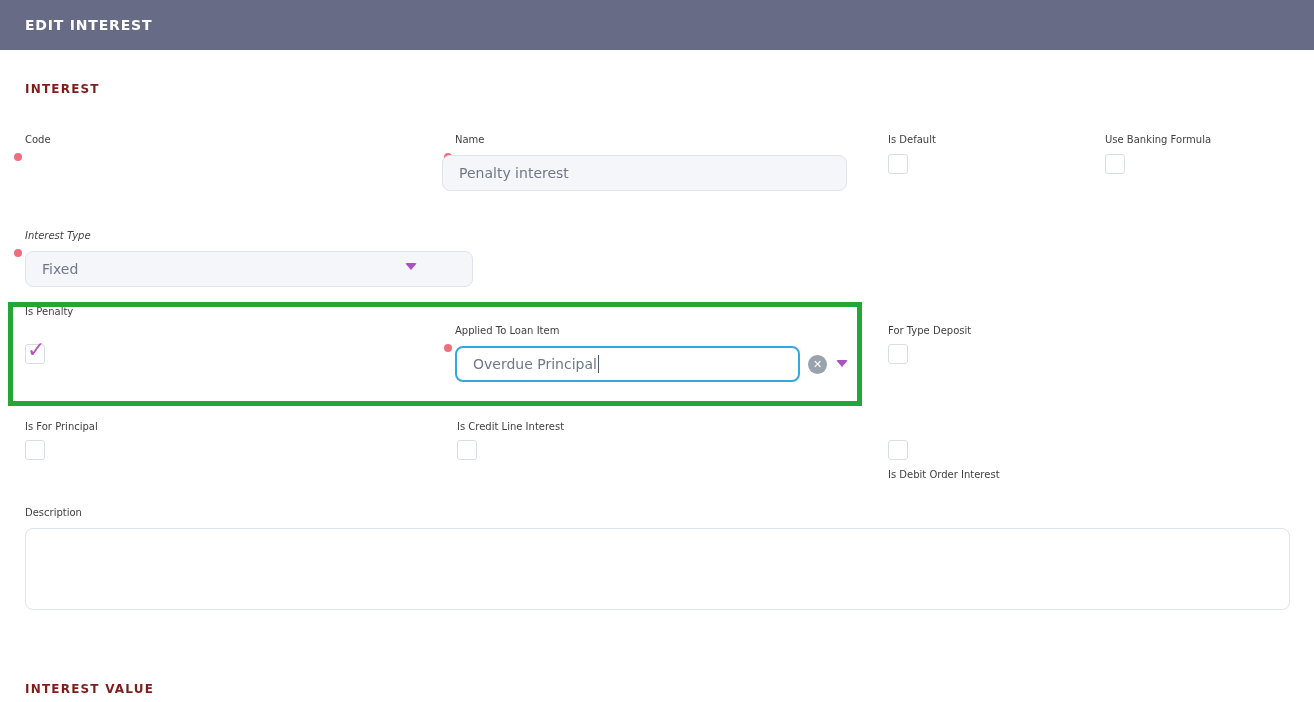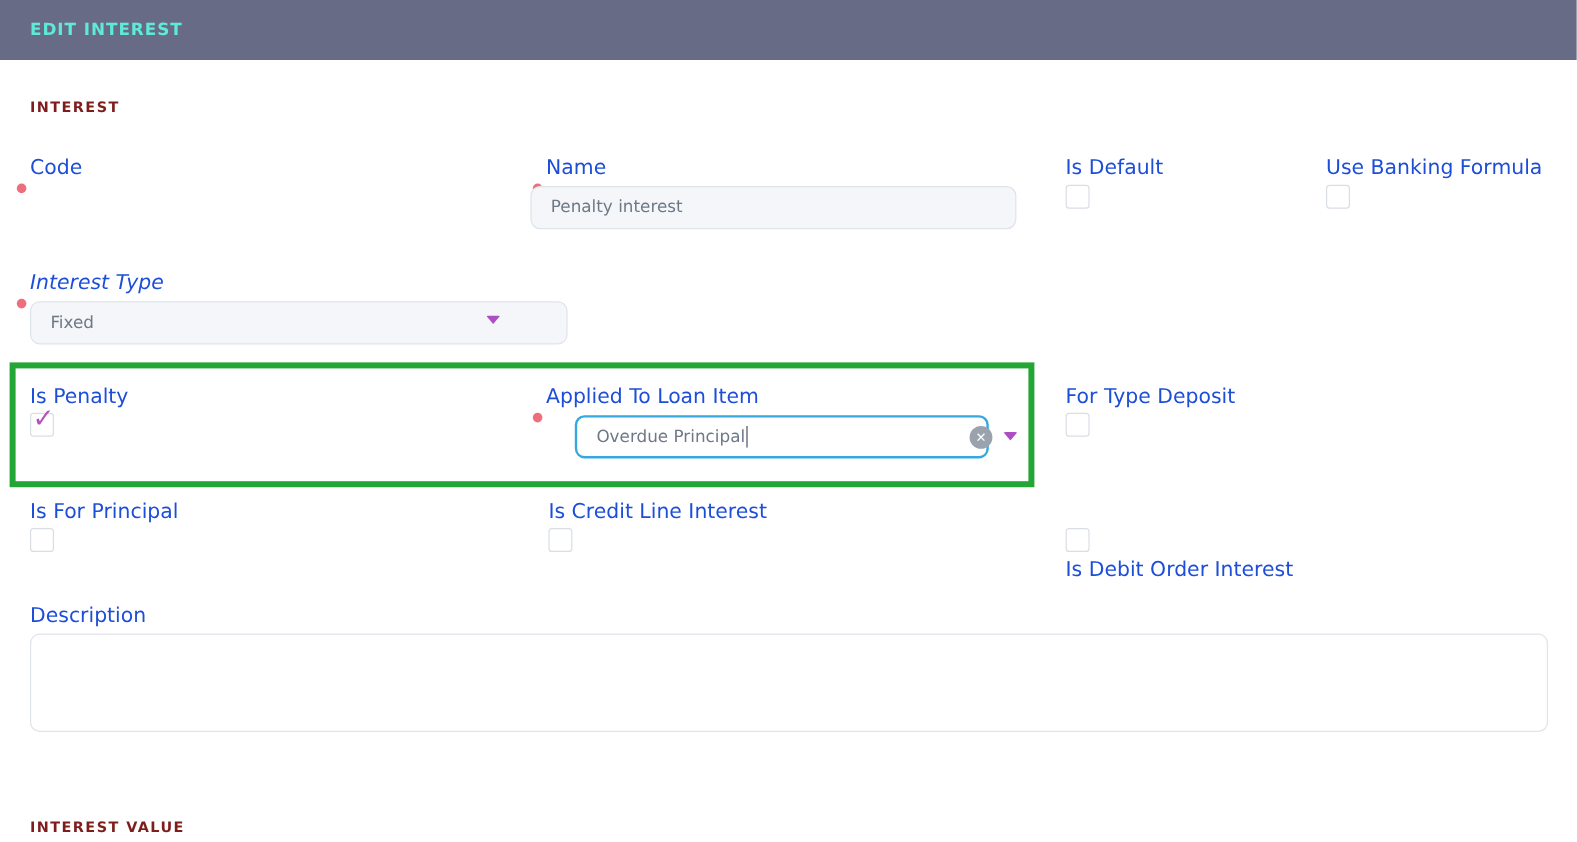--- a/index.html
+++ b/index.html
@@ -2,31 +2,31 @@
 <html><head>
 <meta charset="utf-8">
 <style>
   * { margin: 0; padding: 0; box-sizing: border-box; }
   html, body { width: 1314px; height: 702px; background: #ffffff;
     font-family: "DejaVu Sans", "Liberation Sans", sans-serif; }
   .stage { position: relative; width: 1314px; height: 702px; overflow: hidden; }
 
   .header-bar { position: absolute; left: 0; top: 0; width: 1314px; height: 50px;
     background: #686b85; display: flex; align-items: center; padding-left: 25px; }
-  .header-title { color: #5eead4; font-size: 14px; font-weight: bold; letter-spacing: 0.8px; }
+  .header-title { color: #ffffff; font-size: 14px; font-weight: bold; letter-spacing: 0.8px; }
 
   .section-heading { position: absolute; color: #7f1d1d; font-size: 12px;
     font-weight: bold; letter-spacing: 1.2px; }
 
-  .label { position: absolute; color: #1d4ed8; font-size: 17px; line-height: 20px; white-space: nowrap; }
+  .label { position: absolute; color: #404040; font-size: 10px; line-height: 20px; white-space: nowrap; }
 
   .text-input { position: absolute; height: 36px; background: #f4f6f9;
     border: 1px solid #dfe3ea; border-radius: 8px; display: flex; align-items: center;
     padding-left: 16px; font-size: 14px; color: #6e7887; }
-  .text-input.focused { background: #ffffff; border: 2px solid #35a8e0; margin-left: 24px; }
+  .text-input.focused { background: #ffffff; border: 2px solid #35a8e0; }
 
   .caret-bar { display: inline-block; width: 1px; height: 18px; background: #4a5568; margin-left: 1px; }
 
   .red-dot { position: absolute; width: 8px; height: 8px; border-radius: 50%; background: #ed6e7c; }
 
   .checkbox { position: absolute; width: 20px; height: 20px; background: #ffffff;
     border: 1px solid #d9dee5; border-radius: 3px; }
   .checkbox .check { position: absolute; left: 1px; top: -8px; color: #b553bc;
     font-size: 22px; font-weight: bold; line-height: 26px; }
 
@@ -74,21 +74,21 @@
 
   <div class="label" style="left:25px; top:226px;font-style:italic;">Interest Type</div>
   <div class="red-dot" style="left:14px; top:249px;"></div>
   <div class="text-input" style="left:25px; top:251px; width:448px;">
     <span>Fixed</span>
   </div>
   <div class="dd-caret" style="left:405px; top:263px;"></div>
 
   <div class="highlight-box"></div>
 
-  <div class="label" style="left:25px; top:321px;">Is Penalty</div>
+  <div class="label" style="left:25px; top:302px;">Is Penalty</div>
   <div class="checkbox" style="left:25px; top:344px;">
     <span class="check">✓</span>
   </div>
 
   <div class="label" style="left:455px; top:321px;">Applied To Loan Item</div>
   <div class="red-dot" style="left:444px; top:344px;"></div>
   <div class="text-input focused" style="left:455px; top:346px; width:345px;">
     <span>Overdue Principal</span>
     <span class="caret-bar"></span>
   </div>

